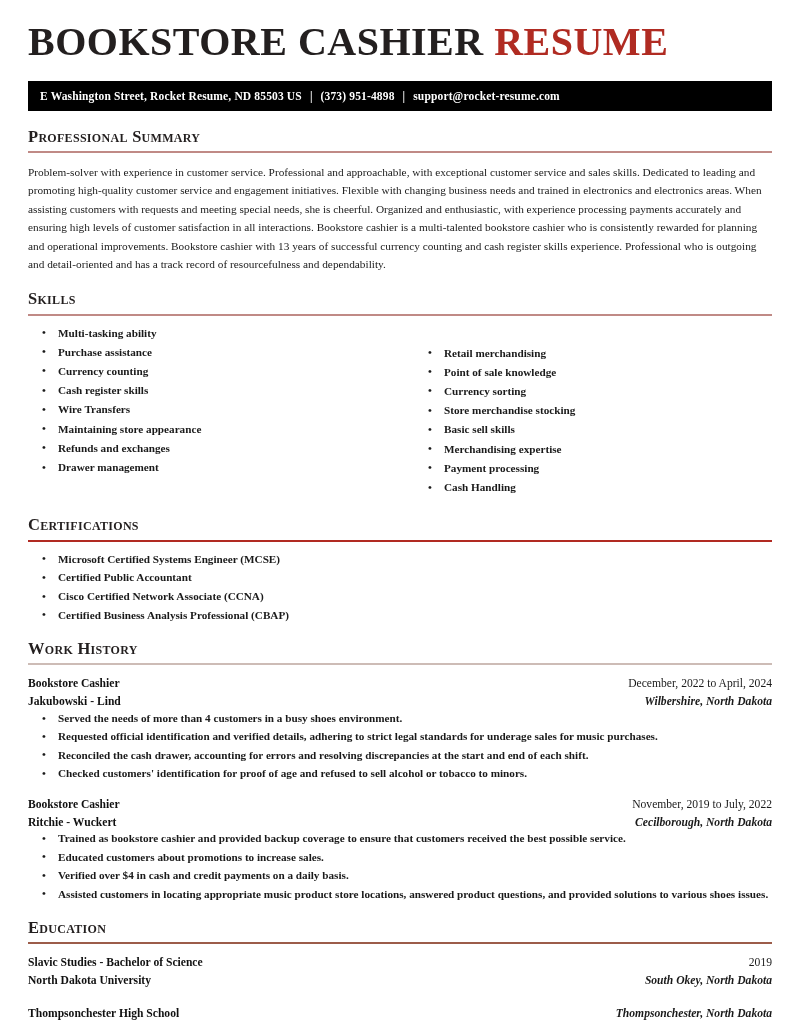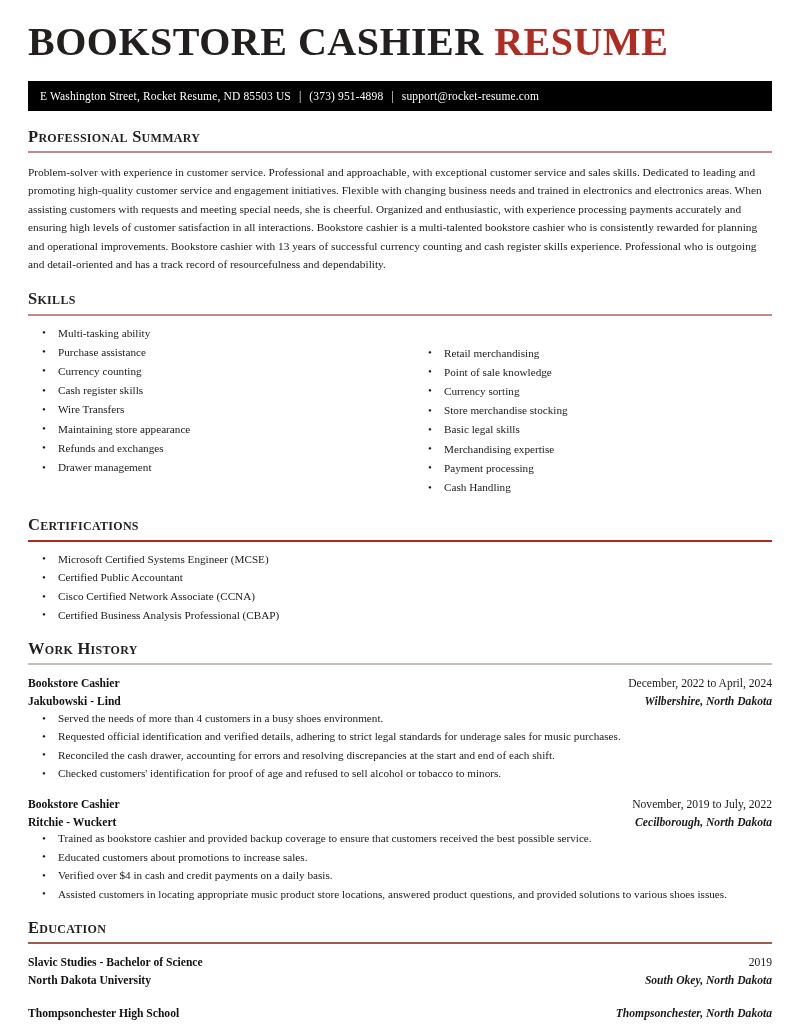--- a/index.html
+++ b/index.html
@@ -45,21 +45,21 @@
     background: #000000;
     color: #ffffff;
     height: 30px;
     display: flex;
     align-items: center;
     padding: 0 12px;
     box-sizing: border-box;
   }
   .contact-inner {
     font-size: 11.5px;
-    font-weight: normal;
+    font-weight: bold;
     letter-spacing: 0.15px;
     white-space: nowrap;
     display: flex;
     align-items: center;
   }
   .contact-sep {
     padding: 0 8px;
     color: #ffffff;
   }
 
@@ -100,20 +100,21 @@
     padding: 0;
     list-style: none;
   }
   ul.bullets > li {
     position: relative;
     padding-left: 30px;
     font-size: 11.2px;
     line-height: 1.36;
     margin-bottom: 3.2px;
     color: #1a1a1a;
+    font-weight: bold;
   }
   ul.bullets > li::before {
     content: "\2022";
     position: absolute;
     left: 14px;
     top: -0.5px;
     font-size: 11px;
     color: #1a1a1a;
   }
 
@@ -250,21 +251,21 @@
           <li>Refunds and exchanges</li>
           <li>Drawer management</li>
         </ul>
       </div>
       <div class="skills-col right">
         <ul class="bullets">
           <li>Retail merchandising</li>
           <li>Point of sale knowledge</li>
           <li>Currency sorting</li>
           <li>Store merchandise stocking</li>
-          <li>Basic legal skills</li>
+          <li>Basic sell skills</li>
           <li>Merchandising expertise</li>
           <li>Payment processing</li>
           <li>Cash Handling</li>
         </ul>
       </div>
     </div>
   </div>
 
   <div class="section">
     <div class="section-heading">Certifications</div>

